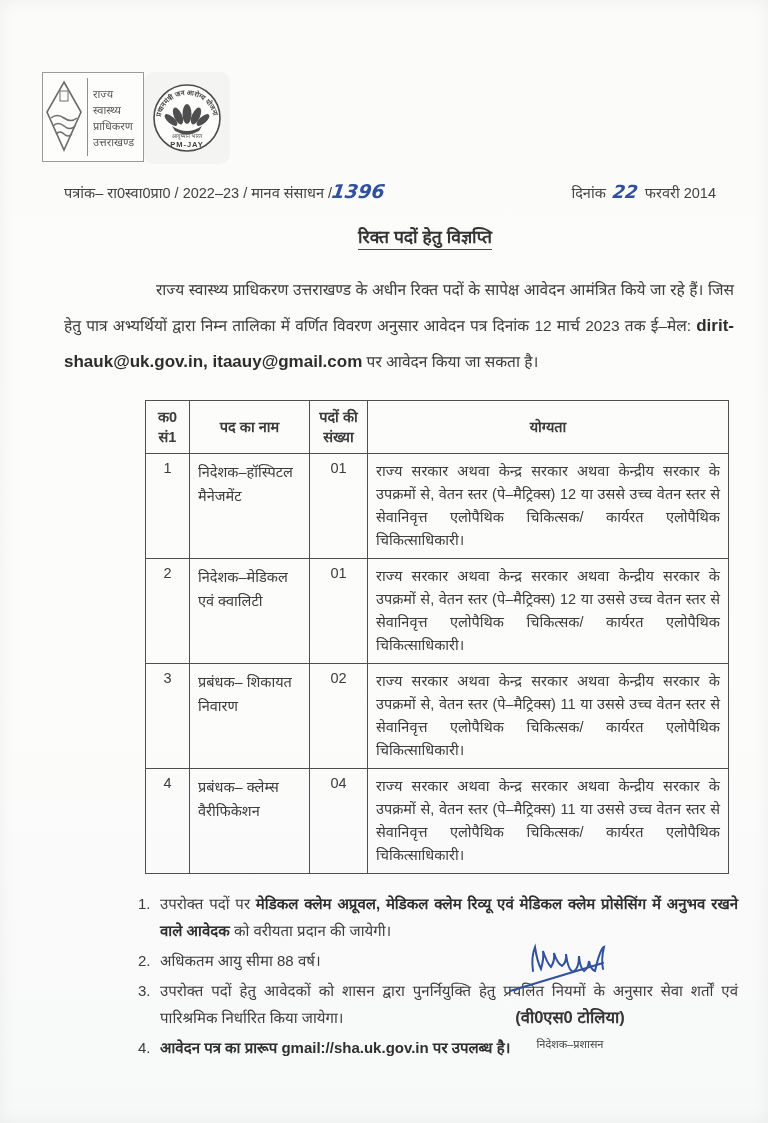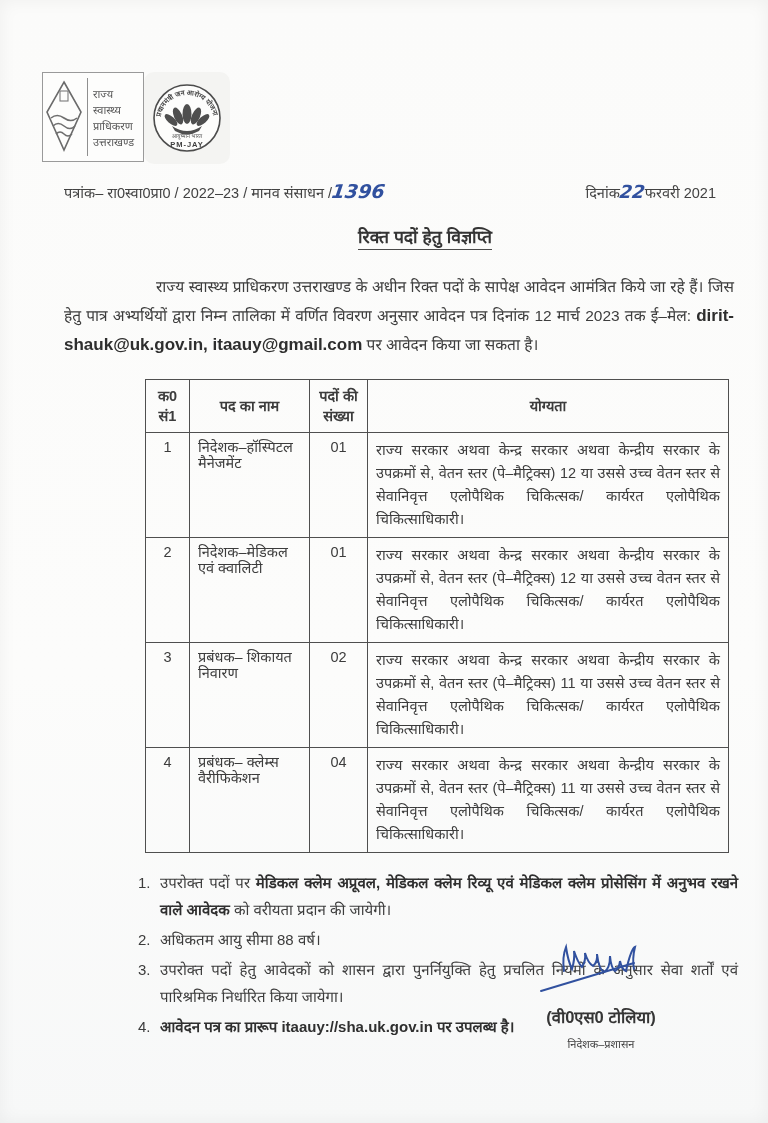--- a/index.html
+++ b/index.html
@@ -22,48 +22,48 @@
   .doc-address{font-size:17.5px;font-weight:700;color:#3b3b3b;margin-top:12px;}
   .doc-email{font-size:15px;color:#464646;margin-top:8px;}
   .hdr-right-logo{flex:0 0 auto;width:86px;height:92px;background:#f4f4f2;border-radius:10px;
     display:flex;align-items:center;justify-content:center;}
   
   .refline{display:flex;justify-content:space-between;align-items:baseline;
     padding:16px 52px 0 64px;font-size:14.5px;color:#424242;}
   .hand{font-family:"DejaVu Sans",sans-serif;color:#31519f;font-style:italic;
     font-weight:700;transform:skewX(-8deg);display:inline-block;}
   .ref-num .hand{font-size:19px;}
-  .refdate{display:flex;align-items:baseline;}
+  .refdate{display:flex;align-items:baseline;gap:7px;}
   .refdate .hand{font-size:18px;}
   
   .notif-heading{text-align:center;margin-top:22px;padding-left:82px;}
   .notif-heading span{font-size:17.5px;font-weight:700;color:#343434;
     border-bottom:1.5px solid #4a4a4a;padding-bottom:2px;}
   
-  .intro{margin:24px 34px 0 64px;font-size:15.5px;line-height:29px;text-align:justify;
+  .intro{margin:24px 34px 0 64px;font-size:15.5px;line-height:36px;text-align:justify;
     text-indent:92px;color:#3d3d3d;}
   .intro .email-latin{font-size:17px;font-weight:600;color:#2e2e2e;}
   
   table.vac{border-collapse:collapse;margin:20px 0 0 145px;width:583px;table-layout:fixed;}
   table.vac th,table.vac td{border:1.4px solid #4f4f4f;vertical-align:top;
     font-size:14.5px;color:#3c3c3c;padding:6px 8px;}
   table.vac th{font-weight:700;text-align:center;vertical-align:middle;line-height:20px;}
   col.c1{width:44px;} col.c2{width:120px;} col.c3{width:58px;} col.c4{width:361px;}
   td.sno,td.cnt{text-align:center;padding-top:10px;}
-  td.post{line-height:16px;padding-top:9px;}
+  td.post{line-height:24px;padding-top:9px;}
   td.qual{text-align:justify;line-height:23px;padding:8px 9px;}
   
   .notes{margin:16px 30px 0 138px;font-size:15px;line-height:27px;color:#3c3c3c;}
   .note{display:flex;margin-bottom:3px;}
   .note .marker{flex:0 0 22px;}
   .note .body{flex:1 1 auto;text-align:justify;}
   .note .b{font-weight:700;color:#2f2f2f;}
   .note.bold-line .body{font-weight:700;color:#2f2f2f;}
   
-  .sigblock{position:absolute;right:52px;top:925px;width:230px;text-align:center;}
+  .sigblock{position:absolute;right:83px;top:925px;width:230px;text-align:center;}
   .sig-scribble{height:78px;position:relative;}
   .sig-name{font-size:16.5px;font-weight:700;color:#353535;margin-top:2px;}
   .sig-desig{font-size:11px;color:#3d3d3d;margin-top:8px;}
 </style>
 </head>
 <body>
 
 <div class="page">
 
   <div class="hdr">
@@ -108,21 +108,21 @@
     </div>
   </div>
 
   <div class="refline">
     <div class="ref-num">
       <span>पत्रांक– रा0स्वा0प्रा0 / 2022–23 / मानव संसाधन /</span><span class="hand">1396</span>
     </div>
     <div class="refdate">
       <span>दिनांक</span>
       <span class="hand">22</span>
-      <span>फरवरी  2021</span>
+      <span>फरवरी  2014</span>
     </div>
   </div>
 
   <div class="notif-heading">
     <span>रिक्त पदों हेतु विज्ञप्ति</span>
   </div>
 
   <p class="intro"><span>राज्य स्वास्थ्य प्राधिकरण उत्तराखण्ड के अधीन रिक्त पदों के सापेक्ष आवेदन आमंत्रित किये जा रहे हैं। जिस हेतु पात्र अभ्यर्थियों द्वारा निम्न तालिका में वर्णित विवरण अनुसार आवेदन पत्र दिनांक 12 मार्च 2023 तक ई–मेल: </span><span class="email-latin">dirit-shauk@uk.gov.in, itaauy@gmail.com</span><span> पर आवेदन किया जा सकता है।</span></p>
 
   <table class="vac">
@@ -176,21 +176,21 @@
     <div class="note">
       <span class="marker">2.</span>
       <span class="body">अधिकतम आयु सीमा 88 वर्ष।</span>
     </div>
     <div class="note">
       <span class="marker">3.</span>
       <span class="body">उपरोक्त पदों हेतु आवेदकों को शासन द्वारा पुनर्नियुक्ति हेतु प्रचलित नियमों के अनुसार सेवा शर्तों एवं पारिश्रमिक निर्धारित किया जायेगा।</span>
     </div>
     <div class="note bold-line">
       <span class="marker">4.</span>
-      <span class="body"><span>आवेदन पत्र का प्रारूप </span><span>itaauy://sha.uk.gov.in</span><span> पर उपलब्ध है।</span></span>
+      <span class="body"><span>आवेदन पत्र का प्रारूप </span><span>gmail://sha.uk.gov.in</span><span> पर उपलब्ध है।</span></span>
     </div>
   </div>
 
   <div class="sigblock">
     <div class="sig-scribble">
       <svg width="230" height="78" viewBox="0 0 230 78">
         <g fill="none" stroke="#31519f" stroke-width="2" stroke-linecap="round">
           <path d="M78,46 q-2,-14 2,-24 q2,14 6,22 q3,-10 2,-18 q4,12 8,16 q4,-6 3,-14 q3,10 8,13 q5,-4 4,-12 q2,16 7,18 q6,-3 6,-16 q1,12 5,15 q4,-2 5,-10 q2,9 6,10 q5,-22 9,-24 q-3,12 -1,22"></path>
           <path d="M55,66 L148,38"></path>
         </g>

